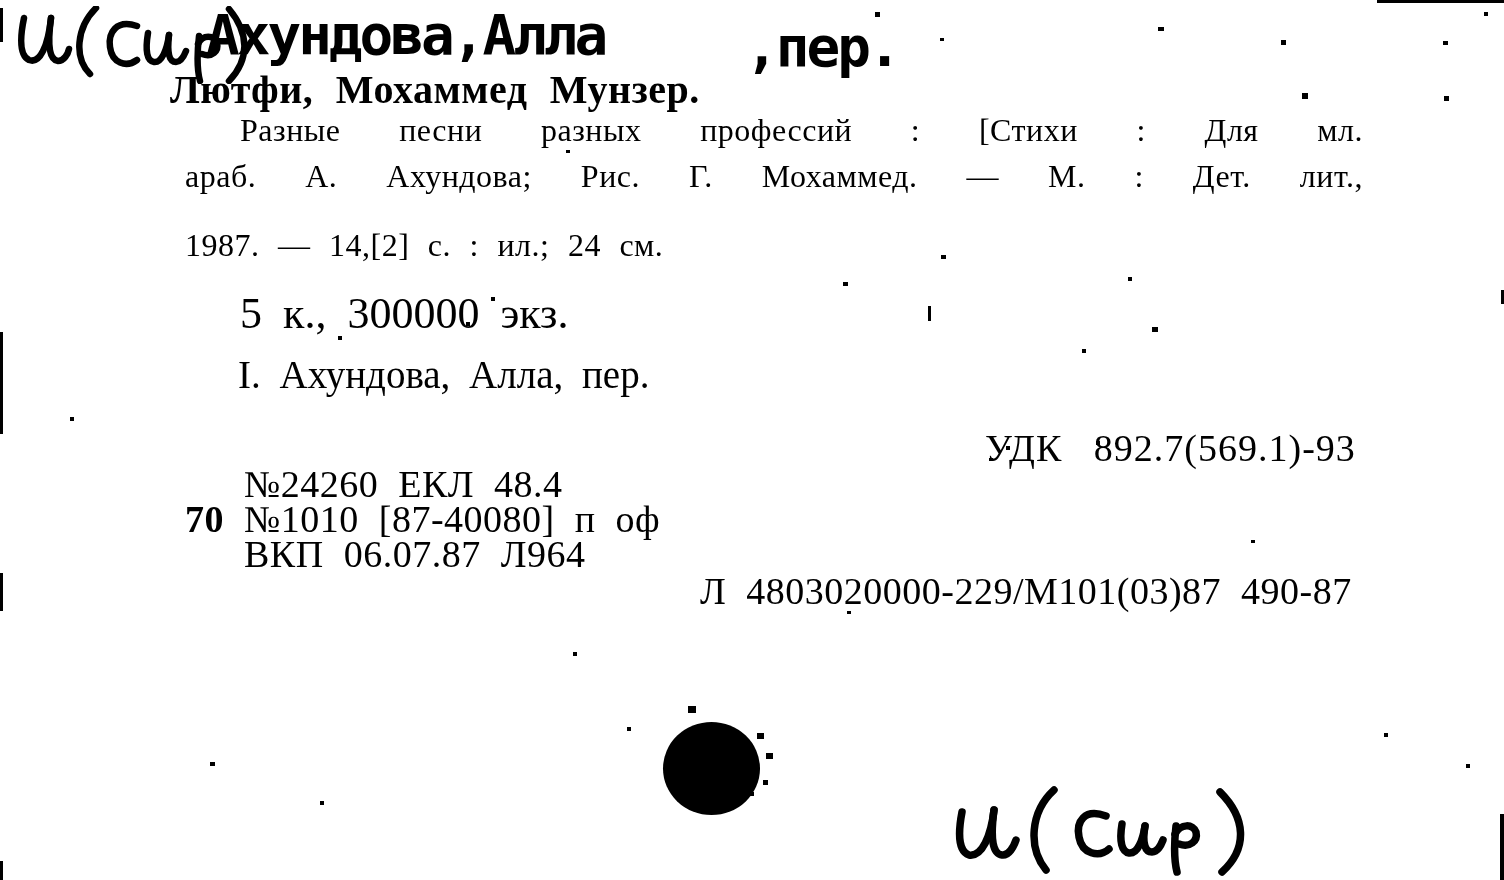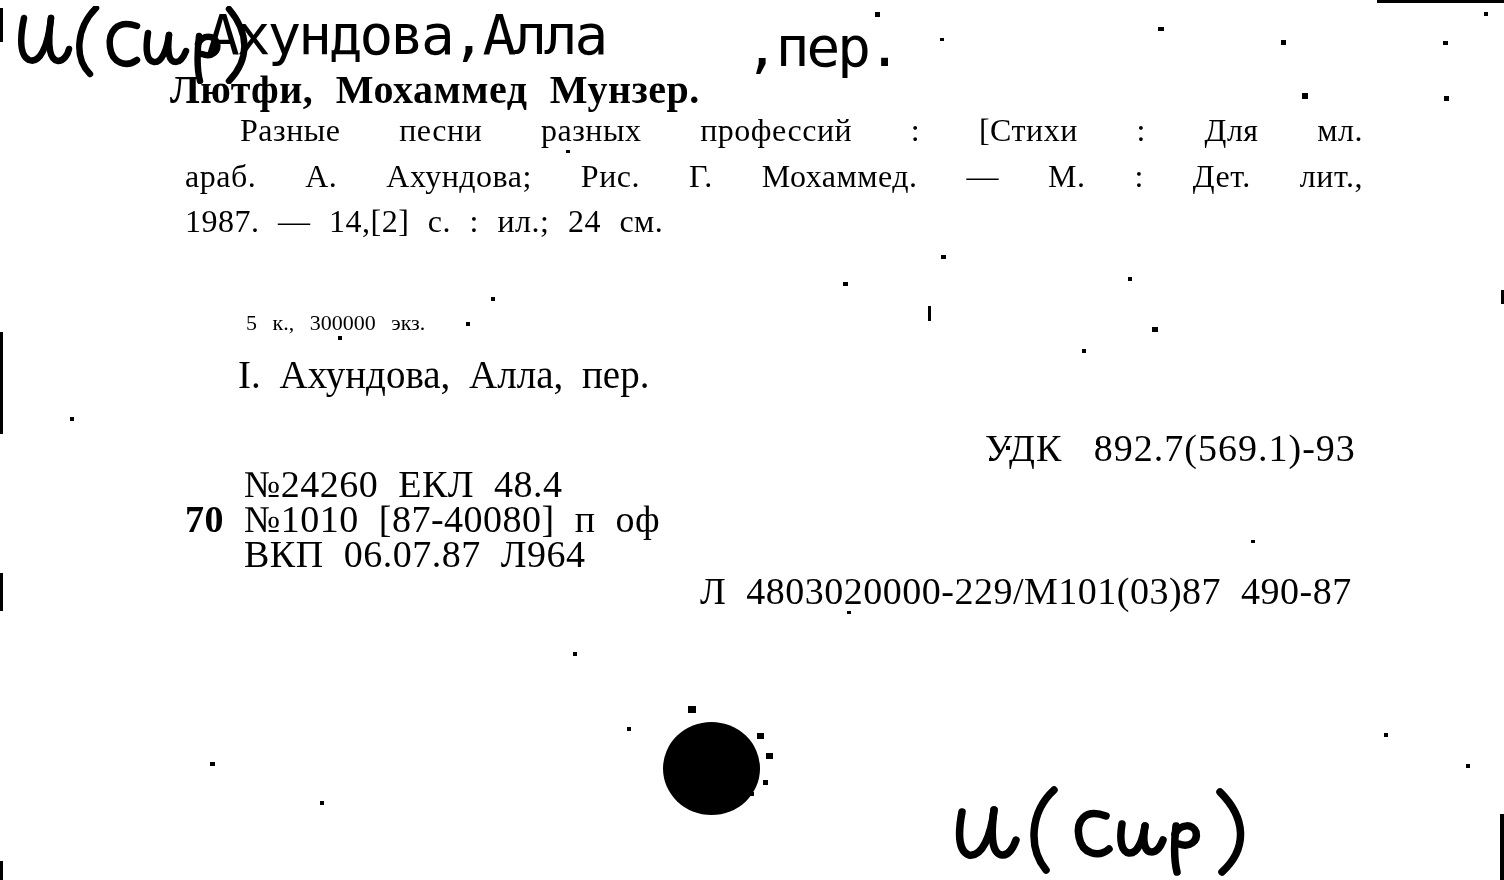--- a/index.html
+++ b/index.html
@@ -9,44 +9,44 @@
     background:#ffffff;
     color:#000000;
     font-family:"Liberation Serif", serif;
     overflow:hidden;
   }
   .abs{position:absolute;}
 
   
   .typed{
     font-family:"DejaVu Sans Mono", monospace;
-    font-weight:normal;
+    font-weight:bold;
     font-size:56px;
     letter-spacing:-3px;
     white-space:pre;
   }
   .typed-name{left:206px;top:2px;}
   .typed-role{left:745px;top:14px;}
 
   
   .author{
     left:170px;top:66px;
     font-weight:bold;
     font-size:40px;
     word-spacing:12px;
     letter-spacing:0.5px;
   }
 
   
   .desc{left:185px;top:108px;width:1178px;font-size:32px;line-height:45.5px;letter-spacing:0.5px;}
   .jline{text-align:justify;text-align-last:justify;}
   .jline.indent{padding-left:55px;}
-  .lastline{text-align:left;word-spacing:10px;}
+  .lastline{text-align:left;word-spacing:10px;margin-top:24px;}
 
-  .price{left:246px;top:288px;font-size:22px;word-spacing:10px;margin-top:22px;}
+  .price{left:240px;top:288px;font-size:44px;word-spacing:10px;}
   .entry{left:238px;top:352px;font-size:39px;word-spacing:9px;}
 
   .udc{left:985px;top:426px;font-size:38px;white-space:pre;letter-spacing:1px;}
 
   .numline{font-size:38px;white-space:pre;letter-spacing:0.5px;}
   .num1{left:244px;top:462px;}
   .num2{left:185px;top:497px;}
   .num2 .bold{font-weight:bold;}
   .num3{left:244px;top:532px;}
   .numidx{left:700px;top:569px;font-size:38px;white-space:pre;letter-spacing:0.5px;}

